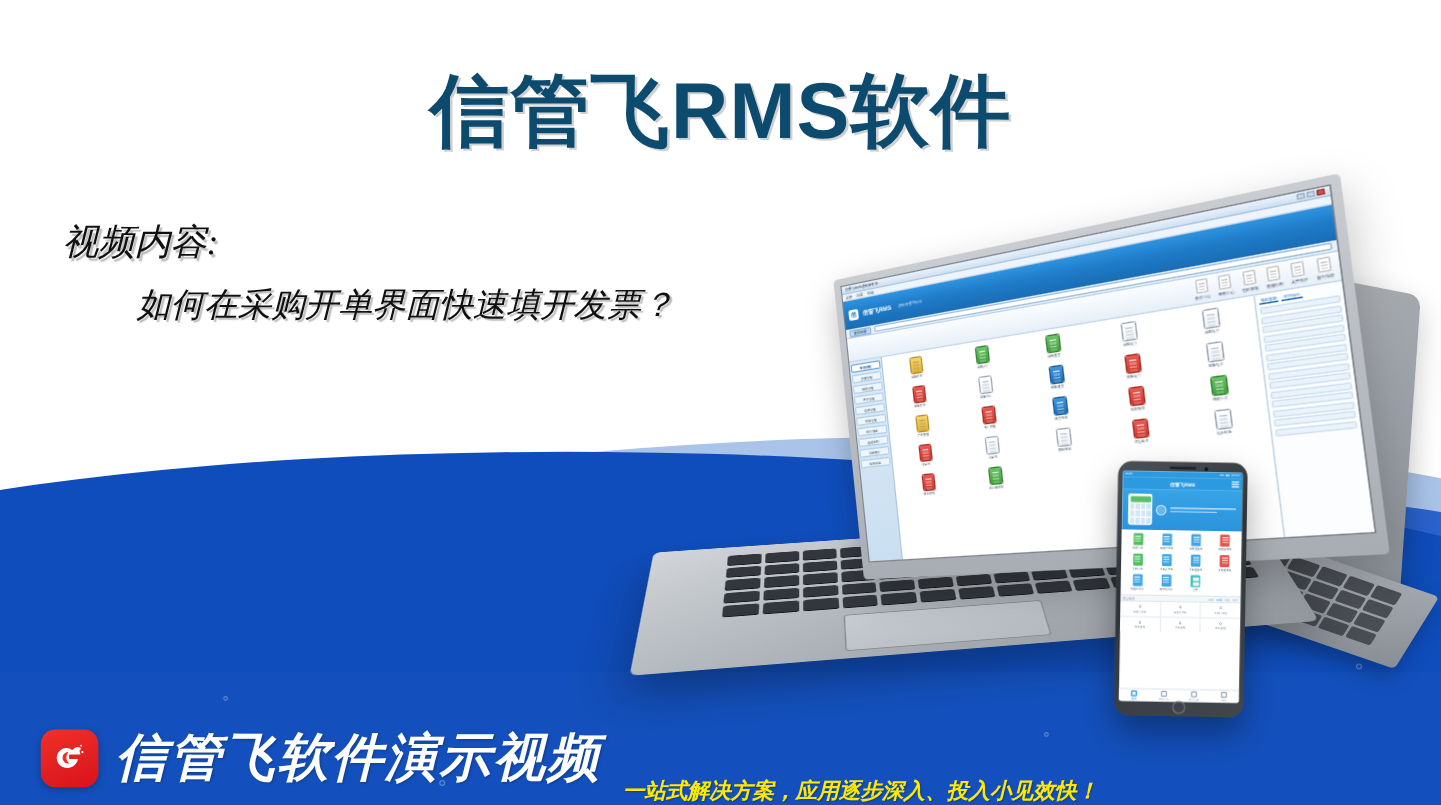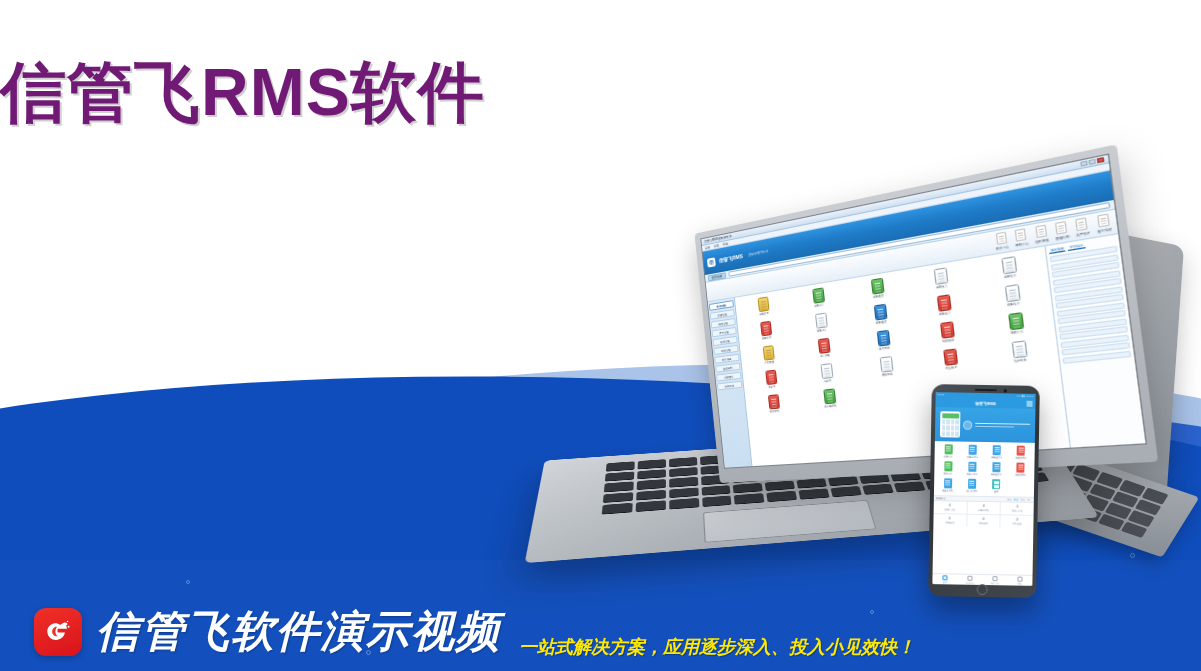--- a/index.html
+++ b/index.html
@@ -47,25 +47,25 @@
   .dot {
     position:absolute;
     border-radius:50%;
     border:1px solid rgba(255,255,255,.30);
   }
 
   
   .title {
     position:absolute;
     left:0; right:0; top:48px;
-    text-align:left;
+    text-align:center;
     font-size:66px;
     font-weight:bold;
     letter-spacing:1px;
-    color:#701a75;
+    color:#0c4a6e;
     text-shadow:2px 2px 0 rgba(120,120,120,.35);
     white-space:nowrap;
   }
 
   
   .subtitle-block {
     position:absolute;
     left:52px; top:182px;
     font-family:"Liberation Serif","DejaVu Serif",serif;
     font-style:italic;
@@ -400,21 +400,21 @@
   }
   .banner-logo svg { width:34px; height:34px; display:block; }
   .banner-title {
     color:#ffffff; font-size:43px; font-weight:bold; font-style:italic;
     letter-spacing:2px; white-space:nowrap;
     text-shadow:1px 1px 2px rgba(0,0,0,.25);
     text-align:right;
   }
   .banner-tagline {
     color:#ffe900; font-size:18px; font-weight:bold; font-style:italic;
-    white-space:nowrap; align-self:flex-end; margin-bottom:12px; margin-left:4px;
+    white-space:nowrap; align-self:flex-end; margin-bottom:0; margin-left:4px;
     text-shadow:1px 1px 1px rgba(0,0,0,.25);
   }
 </style>
 </head>
 <body>
 
 <div id="slide">
 
   <div class="wave-layer">
     <div class="wave-light"></div>
@@ -422,20 +422,24 @@
     <div class="wave-dark"></div>
     <div class="wave-fill-bottom"></div>
     <div class="dot" style="left:1130px;top:553px;width:5px;height:5px;"></div>
     <div class="dot" style="left:366px;top:650px;width:5px;height:5px;"></div>
     <div class="dot" style="left:186px;top:580px;width:4px;height:4px;"></div>
     <div class="dot" style="left:870px;top:610px;width:4px;height:4px;"></div>
   </div>
 
   <div class="title">信管飞RMS软件</div>
 
+  <div class="subtitle-block">
+    <div class="sub-line1">视频内容:</div>
+    <div class="sub-line2">如何在采购开单界面快速填开发票？</div>
+  </div>
 
   <div id="devices">
 
     <div class="laptop-rear">
       <div class="lid"></div>
       <div class="base"></div>
       <div class="keys">
         <i></i>
           <i></i>
           <i></i>

